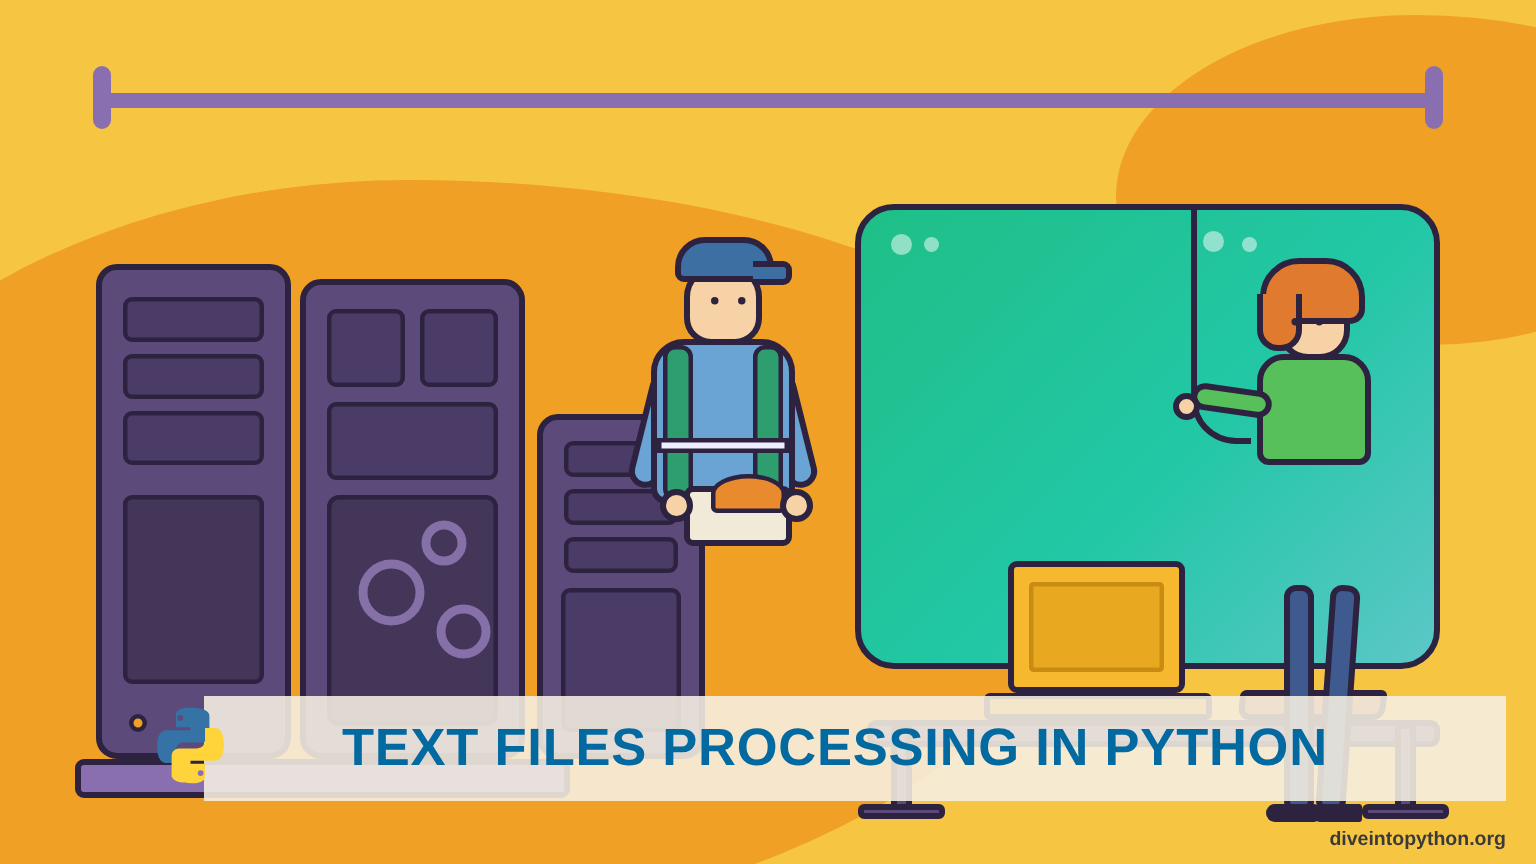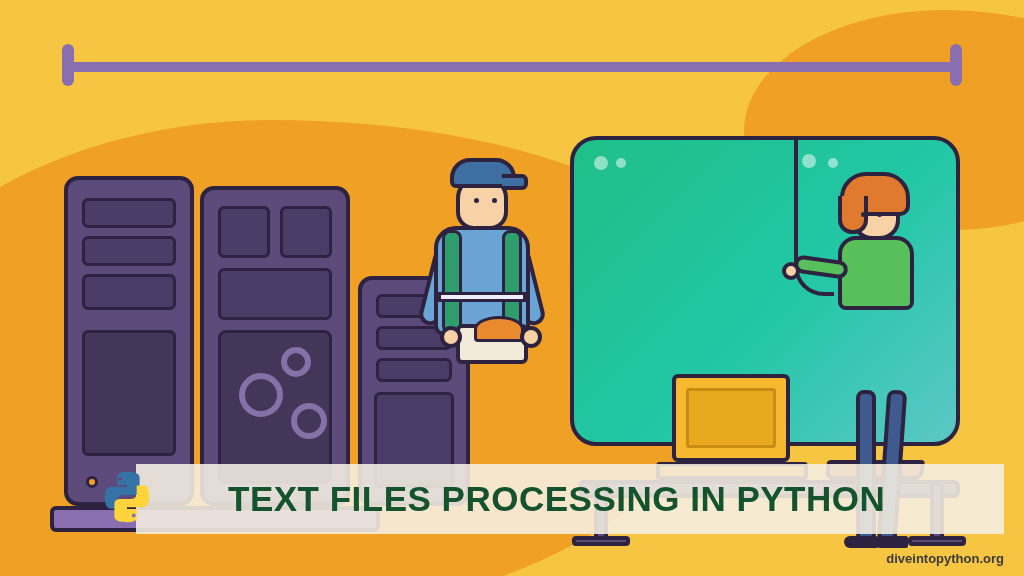--- a/index.html
+++ b/index.html
@@ -90,21 +90,21 @@
   .wT{ position:absolute; right:110px; top:236px; width:76px; height:74px; background:#58c05a; border:4px solid #2d2340; border-radius:18px 18px 8px 8px; }
   .wArm{ position:absolute; right:176px; top:258px; width:54px; height:18px; background:#58c05a; border:4px solid #2d2340; border-radius:10px; transform:rotate(8deg); }
   .wHand{ position:absolute; right:224px; top:262px; width:18px; height:18px; background:#f7d2a6; border:4px solid #2d2340; border-radius:50%; }
   .wLeg{ position:absolute; bottom:34px; width:20px; height:152px; background:#3e5a8f; border:4px solid #2d2340; border-radius:8px; }
   .wL1{ right:148px; } .wL2{ right:122px; transform:rotate(4deg); }
   .wFoot{ position:absolute; bottom:28px; width:34px; height:12px; background:#2d2340; border-radius:6px 2px 2px 6px; }
   .wF1{ right:146px; } .wF2{ right:116px; }
 
   
   .banner { position:absolute; left:136px; right:20px; bottom:42px; height:70px; background:rgba(246,240,228,0.88); display:flex; align-items:center; padding-left:92px; }
-  .banner h1 { font-size:35px; font-weight:900; letter-spacing:0.5px; color:#14532d; white-space:nowrap; }
+  .banner h1 { font-size:35px; font-weight:900; letter-spacing:0.5px; color:#0369a1; white-space:nowrap; }
 
   
   .pylogo { position:absolute; left:96px; bottom:48px; width:62px; height:62px; z-index:5; }
   .pylogo svg { width:100%; height:100%; }
 
   .credit { position:absolute; right:20px; bottom:10px; font-family:Arial,sans-serif; font-size:13px; font-weight:600; color:#3a3a3a; }
 </style>
 </head>
 <body>
 

